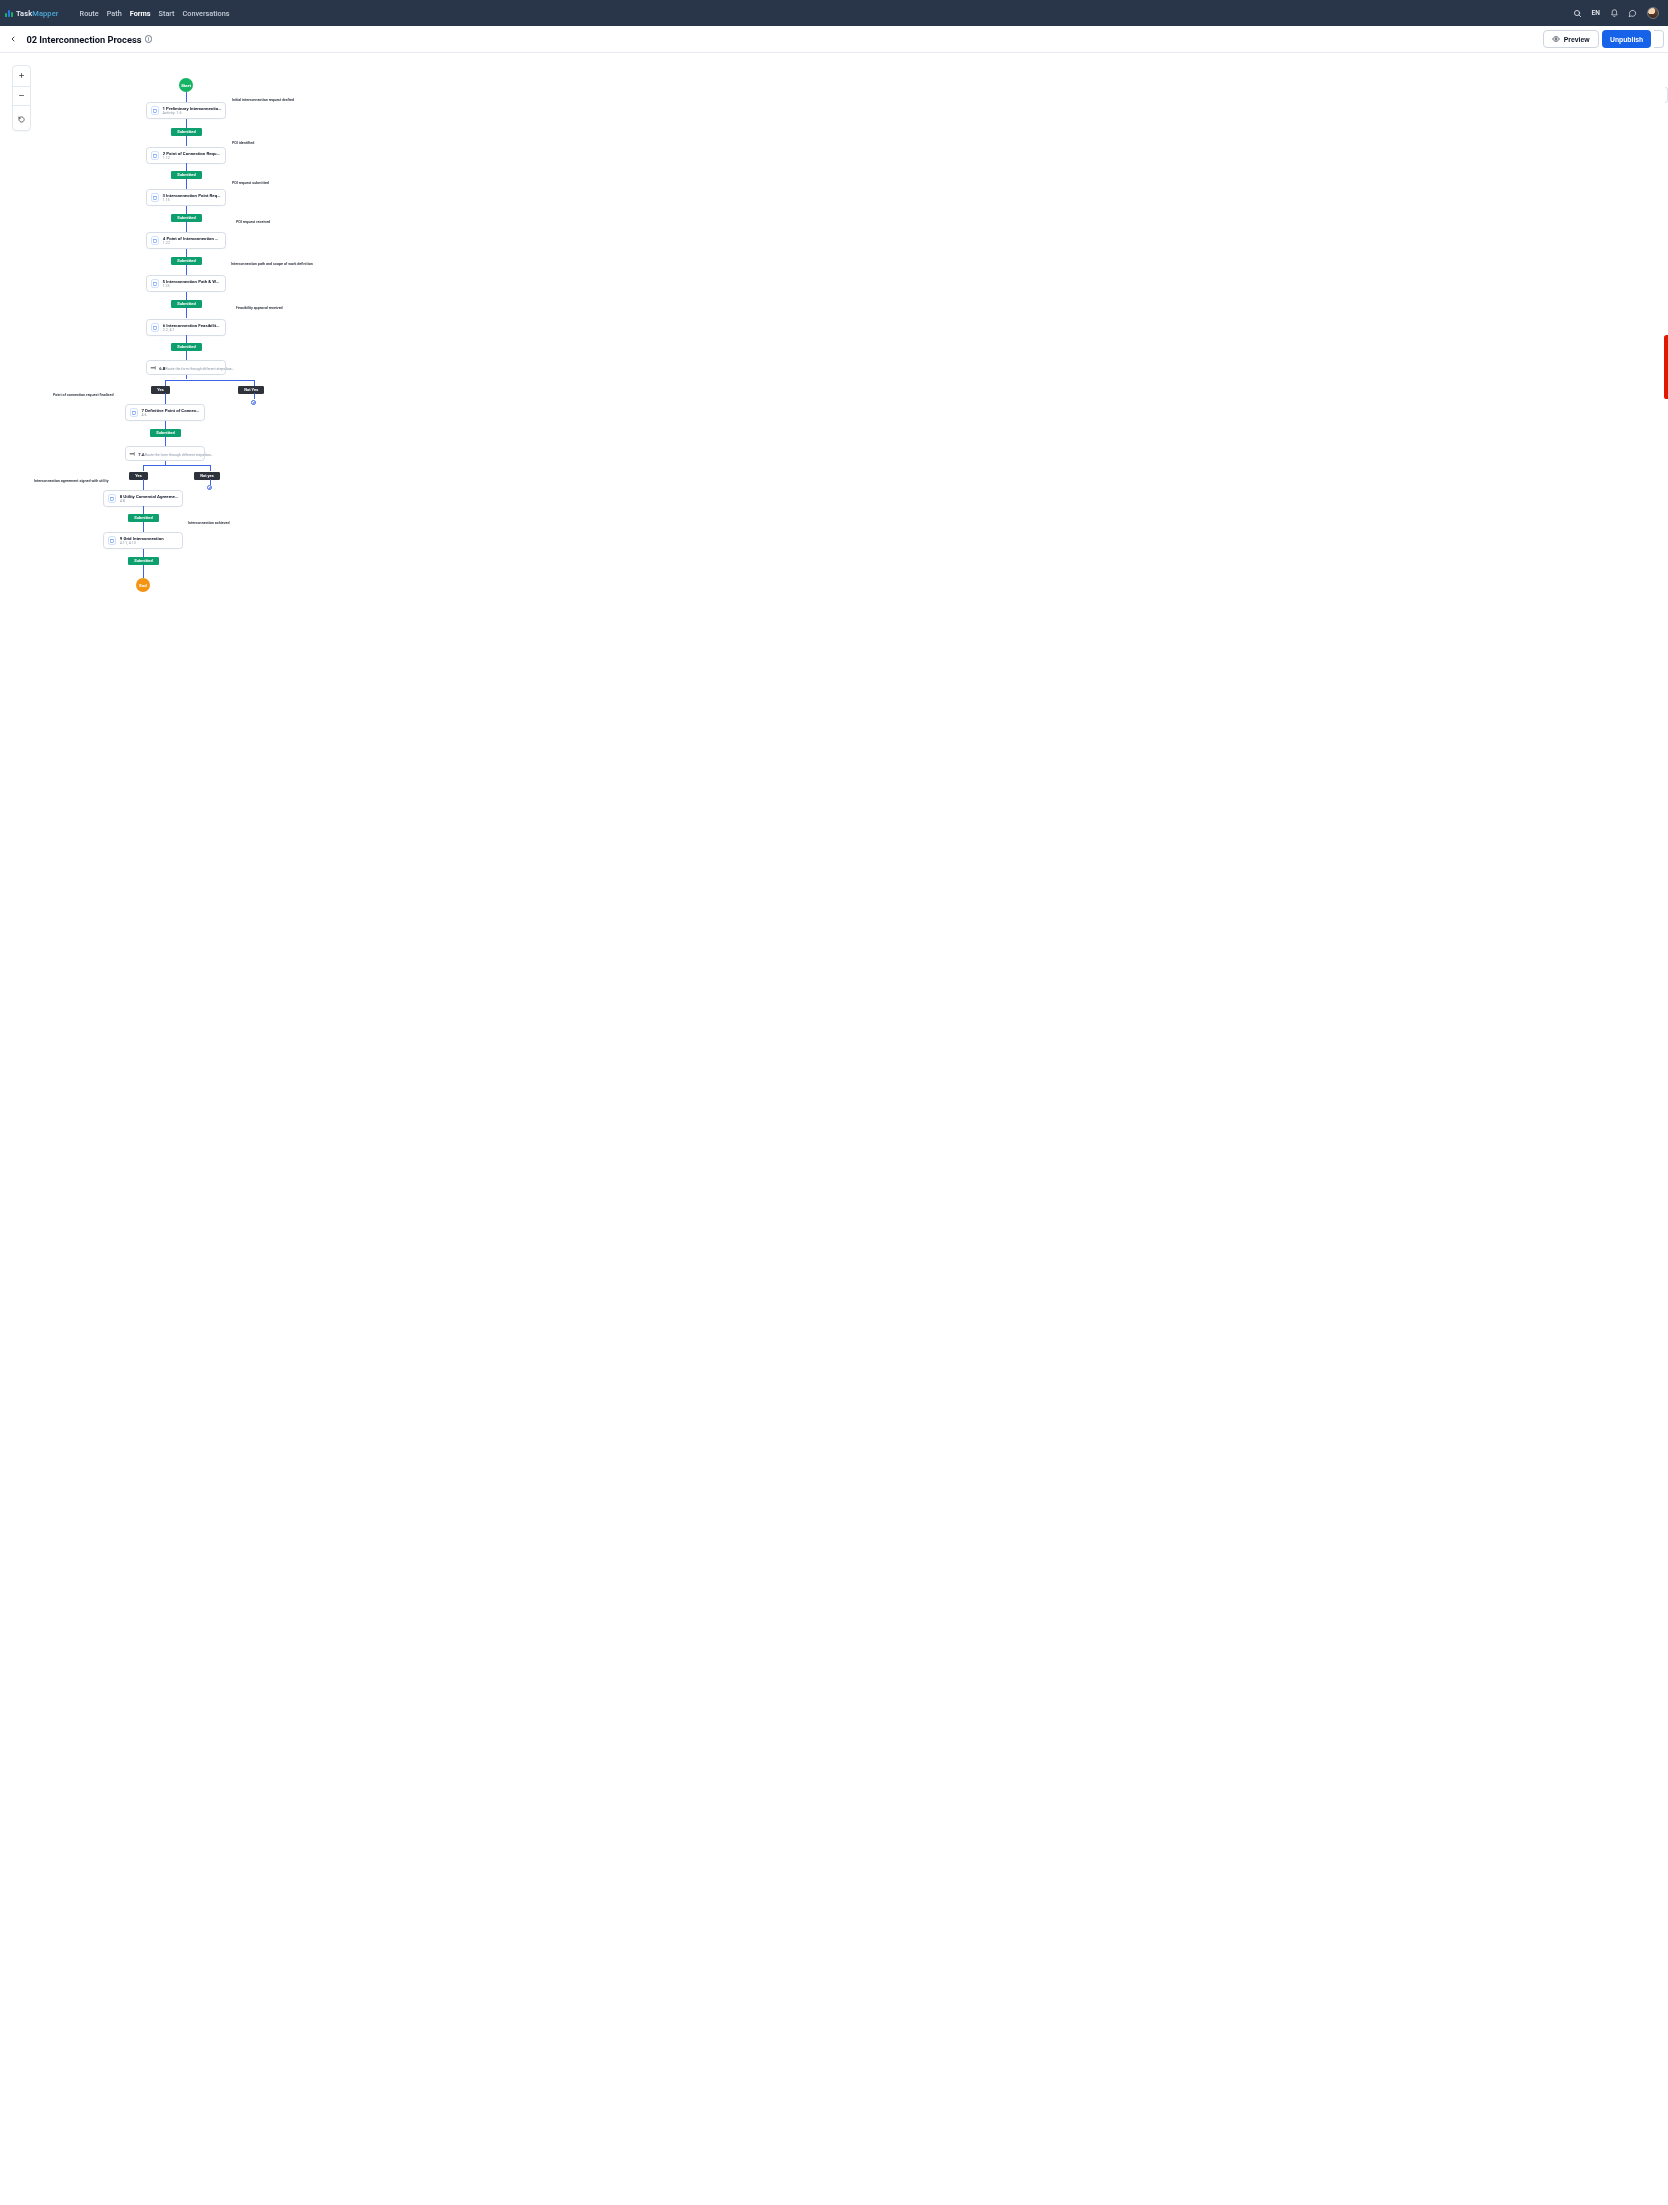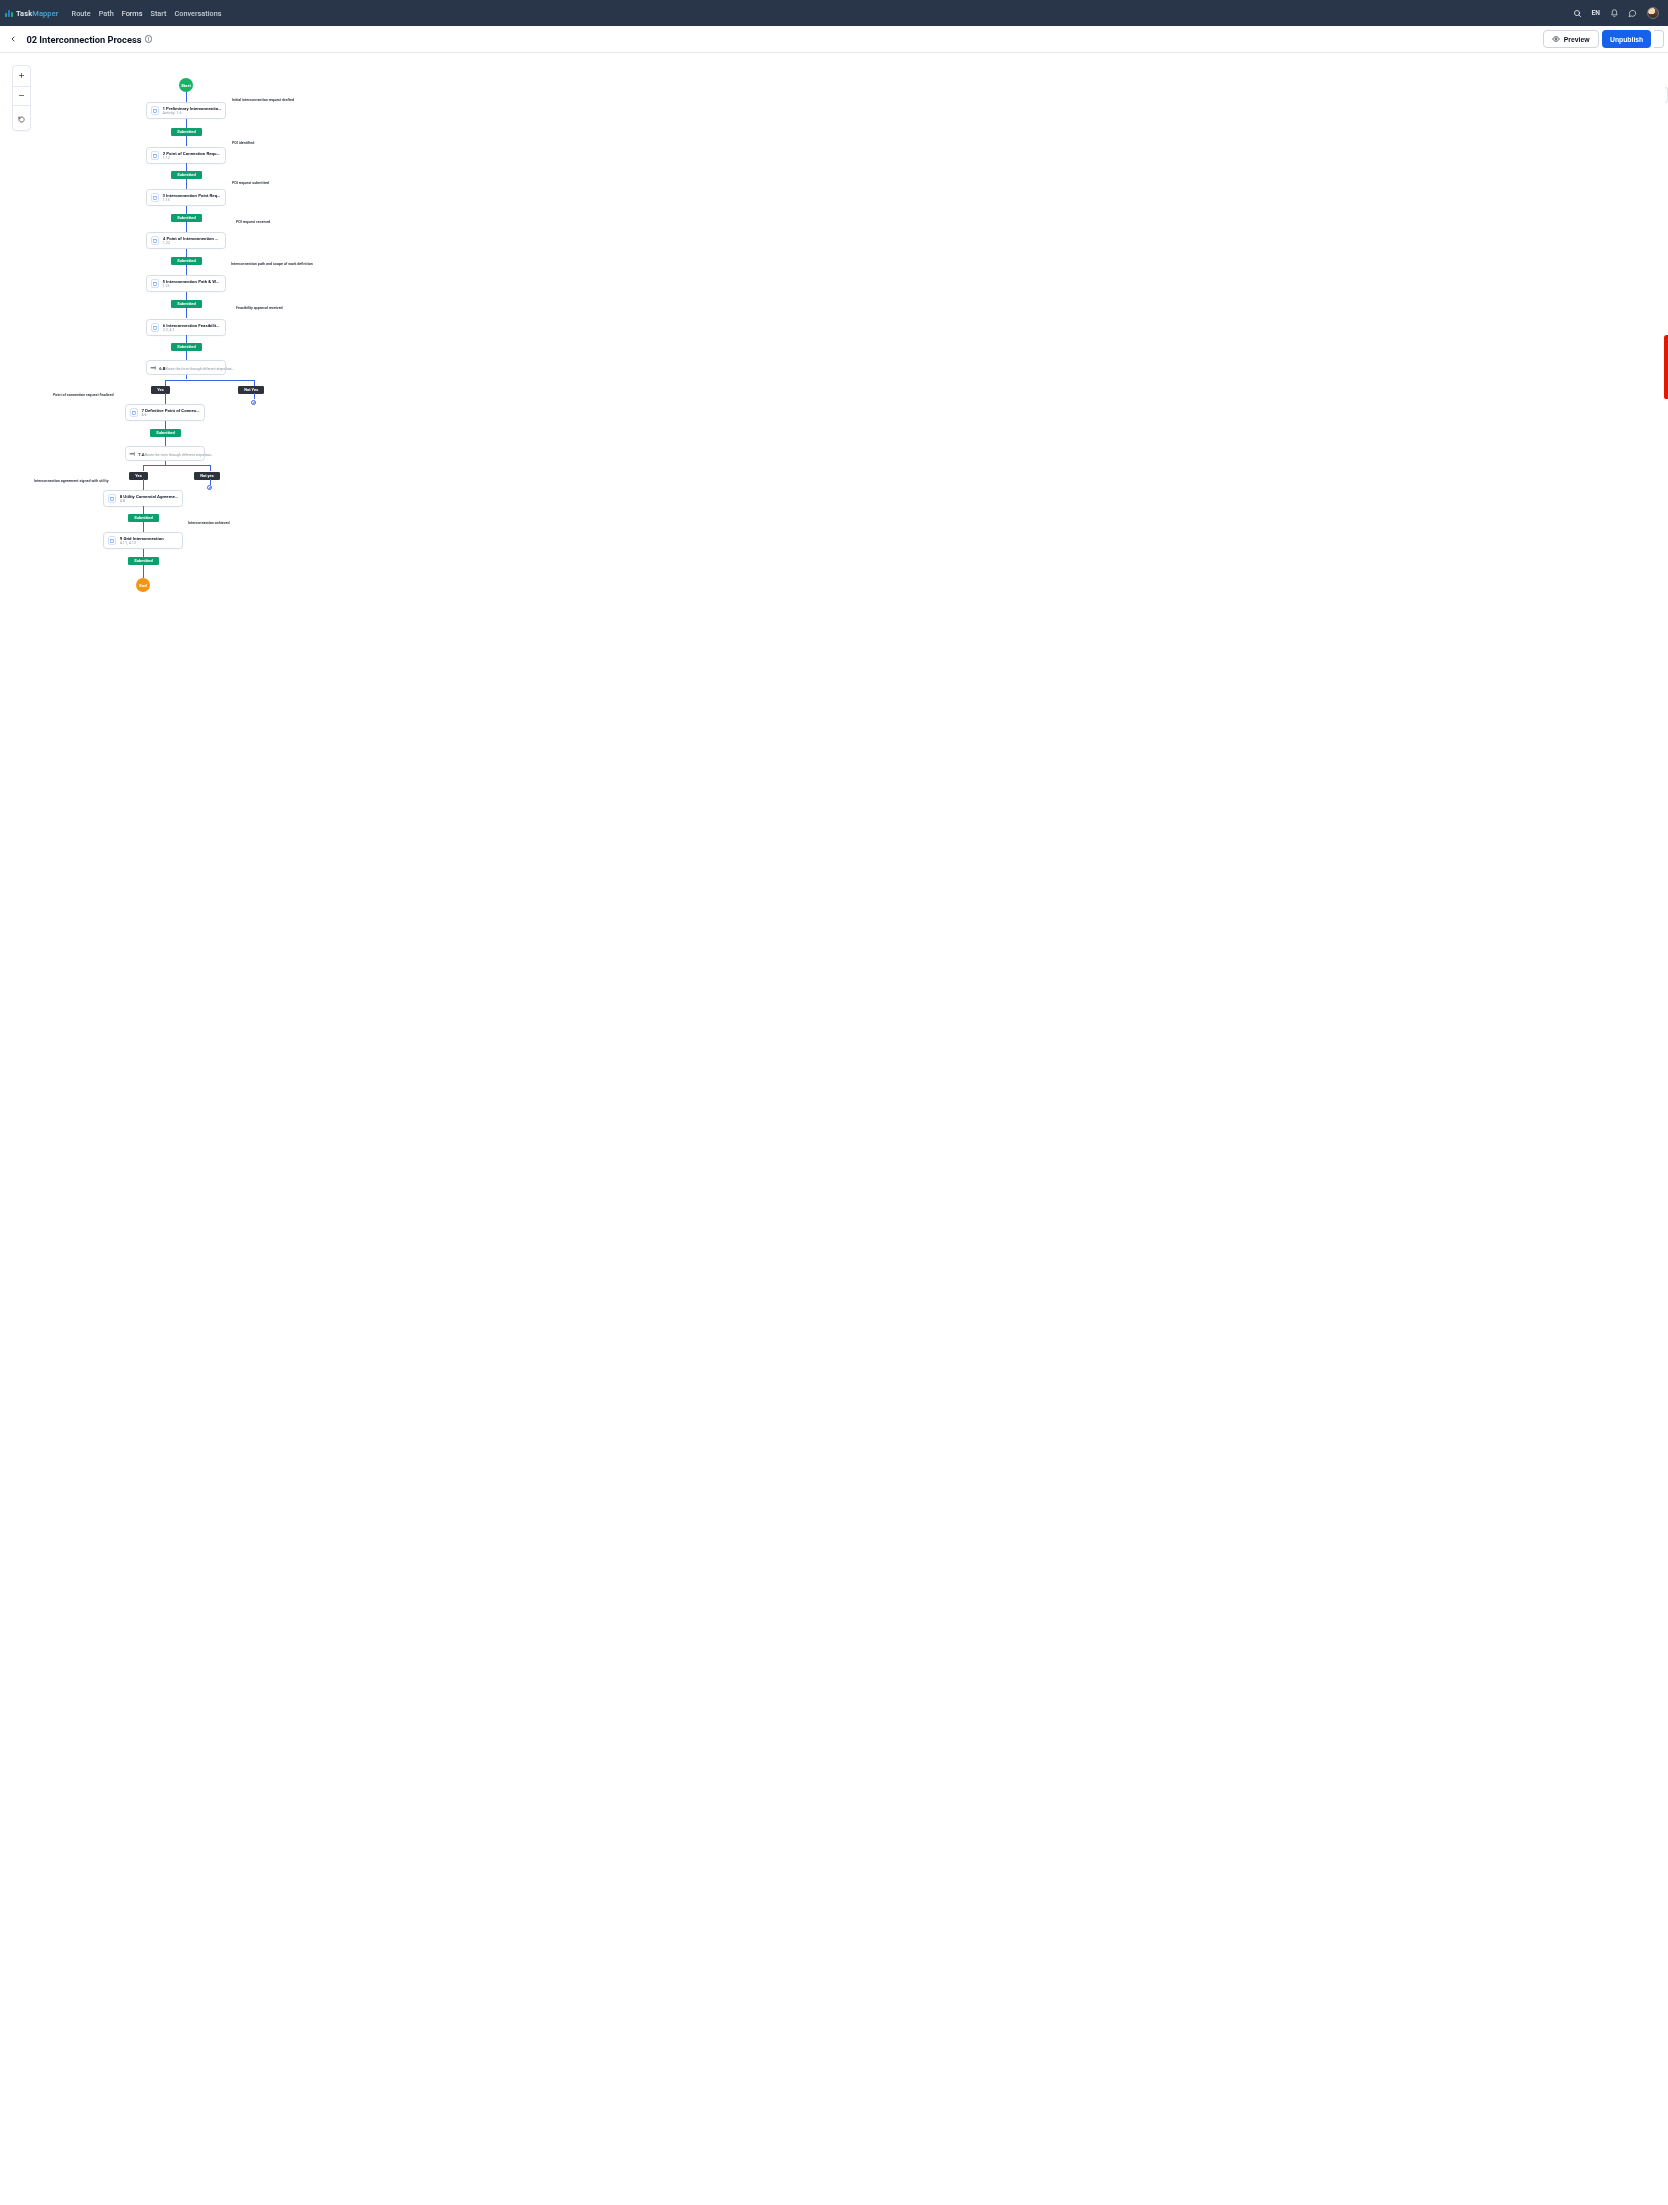--- a/index.html
+++ b/index.html
@@ -4,33 +4,33 @@
 <style>
   * { box-sizing: border-box; margin: 0; padding: 0; }
   html, body { width: 100%; height: 100%; font-family: -apple-system, BlinkMacSystemFont, "Segoe UI", Roboto, Arial, sans-serif; background: #fff; }
 
   
   .topnav {
     height: 26px; background: #293548; color: #cdd5df;
     display: flex; align-items: center; padding: 0 8.8px 0 5.3px;
     gap: 7px;
   }
-  .brand { display: flex; align-items: center; gap: 2.6px; margin-right: 6px; user-select: none; }
+  .brand { display: flex; align-items: center; gap: 2.6px; margin-right: 14px; user-select: none; }
   .brand-logo { width: 8px; height: 8px; position: relative; }
   .brand-logo span { position: absolute; bottom: 0; width: 1.8px; border-radius: 0.4px; }
   .brand-logo .b1 { left: 0; height: 4.4px; background: #16b364; }
   .brand-logo .b2 { left: 3.1px; height: 7px; background: #2c71f0; }
   .brand-logo .b3 { left: 6.2px; height: 5.3px; background: #16b364; }
   .brand-text { font-size: 7.5px; letter-spacing: 0.1px; }
   .brand-text .w1 { color: #e7ecf3; font-weight: 600; }
   .brand-text .w2 { color: #4aa9d6; font-weight: 500; }
 
   .navlinks { display: flex; gap: 8px; font-size: 7.3px; font-weight: 500; }
   .navlinks a { color: #c4ccd8; text-decoration: none; }
-  .navlinks a.active { color: #ffffff; font-weight: 400; }
+  .navlinks a.active { color: #ffffff; font-weight: 700; }
 
   .nav-spacer { flex: 1; }
   .nav-icons { display: flex; align-items: center; gap: 9.7px; }
   .nav-icons .lang { font-size: 6.6px; font-weight: 600; color: #e7ecf3; letter-spacing: 0.2px; }
   .nav-icons .ico { display:inline-flex; }
   .nav-icons svg { stroke: #e7ecf3; }
   .avatar { width: 12.3px; height: 12.3px; border-radius: 50%; background: radial-gradient(circle at 35% 30%, #f3d7b4 0 35%, transparent 36%), linear-gradient(#7a4f3b,#3b2a1f); border:0.4px solid #6b7785; }
 
   
   .subhdr {

